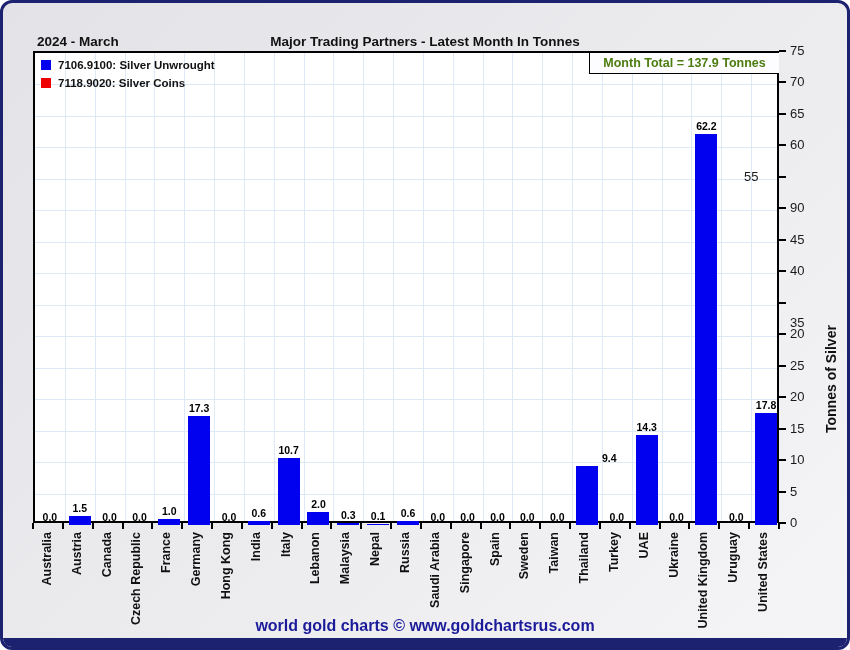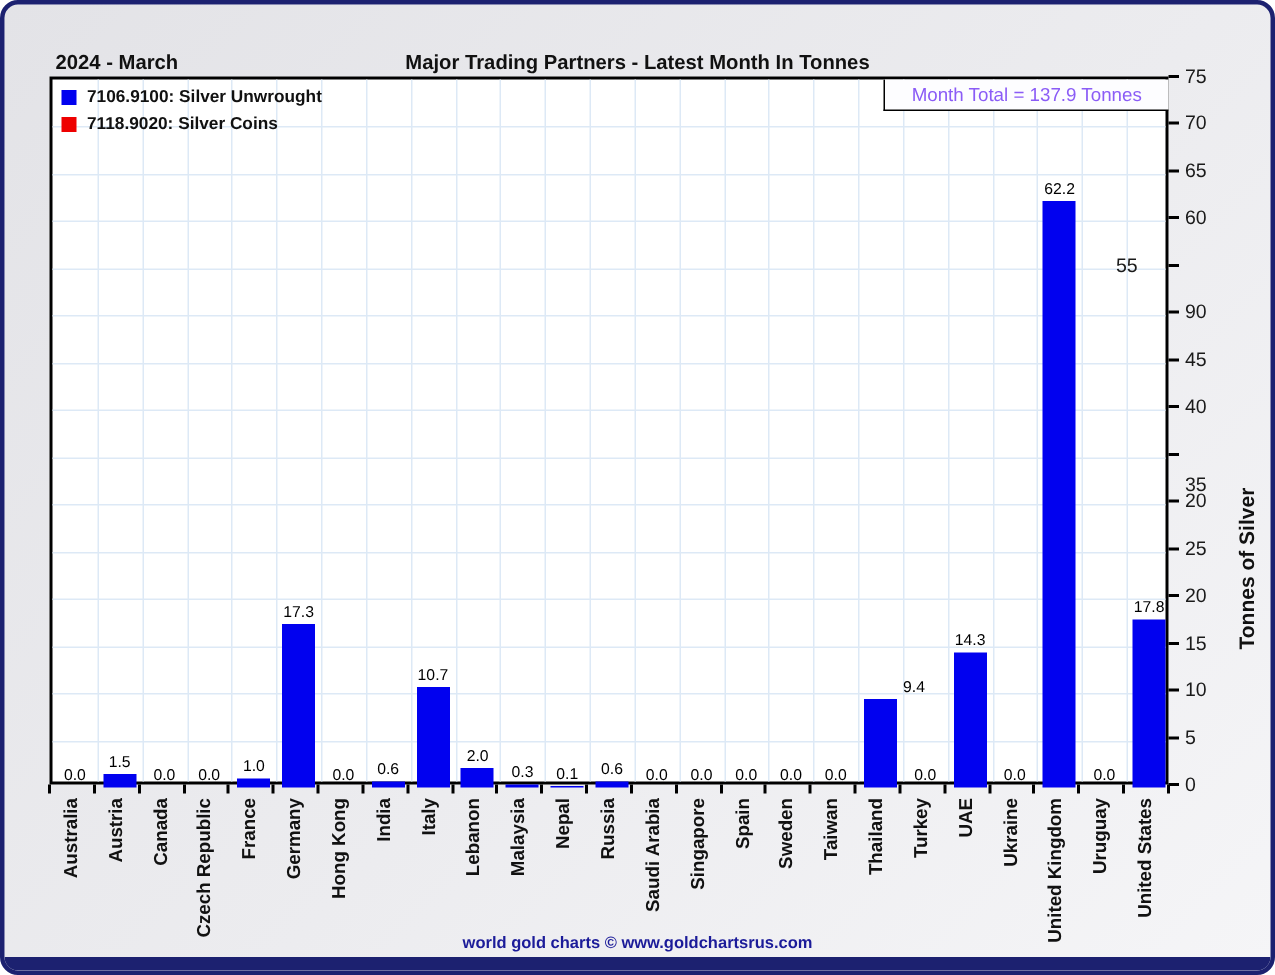--- a/index.html
+++ b/index.html
@@ -20,21 +20,21 @@
   .subheader{position:absolute;left:0;top:29px;width:100%;height:19px;}
   .period{position:absolute;left:34px;top:2px;font-size:13.5px;font-weight:bold;color:#111;}
   .subtitle{position:absolute;left:0;top:2px;width:100%;text-align:center;font-size:13.5px;font-weight:bold;color:#111;}
   .plot{
     position:absolute;left:30px;top:48px;width:746px;height:472px;
     background:#fff;border:2px solid #000;
   }
   .gridline-h{position:absolute;left:0;width:100%;height:1px;background:#dde9f6;}
   .gridline-v{position:absolute;top:0;height:100%;width:1px;background:#dde9f6;}
   .bar{position:absolute;background:#0101ef;}
-  .bar-value{position:absolute;font-size:10.5px;font-weight:normal;color:#000;text-align:center;width:30px;}
+  .bar-value{position:absolute;font-size:10.5px;font-weight:bold;color:#000;text-align:center;width:30px;}
   .ytick{position:absolute;width:7px;height:2px;background:#000;}
   .ytick-label{position:absolute;font-size:13px;color:#1a1a1a;}
   .xtick{position:absolute;width:2px;height:6px;background:#000;}
   .xlabel{
     position:absolute;writing-mode:vertical-rl;transform:rotate(180deg);
     font-size:12.5px;font-weight:bold;color:#111;white-space:nowrap;
   }
   .ylabel{
     position:absolute;right:8px;top:150px;height:280px;
     writing-mode:vertical-rl;transform:rotate(180deg);
@@ -42,25 +42,25 @@
     display:flex;align-items:center;
   }
   .legend{position:absolute;left:38px;top:53px;}
   .legend-row{display:flex;align-items:center;height:18px;}
   .swatch{width:10px;height:10px;margin-right:7px;display:inline-block;}
   .legend-label{font-size:11.5px;font-weight:bold;color:#111;}
   .month-total{
     position:absolute;top:50px;left:586px;width:190px;height:21px;
     background:#fdfdff;border-left:1px solid #000;border-bottom:1px solid #000;
     display:flex;align-items:center;justify-content:center;
-    font-size:12.5px;font-weight:normal;color:#8b5cf6;
+    font-size:12.5px;font-weight:bold;color:#4d7c0f;
   }
   .footer{
     position:absolute;left:0;bottom:12px;width:100%;text-align:center;
-    font-size:11px;font-weight:bold;color:#1b1b99;
+    font-size:16px;font-weight:bold;color:#1b1b99;
   }
   .bottom-band{
     position:absolute;left:0;bottom:0;width:100%;height:9px;
     background:#1c2170;border-radius:0 0 8px 8px;
   }
 </style>
 </head>
 <body>
 
 <div class="frame">

